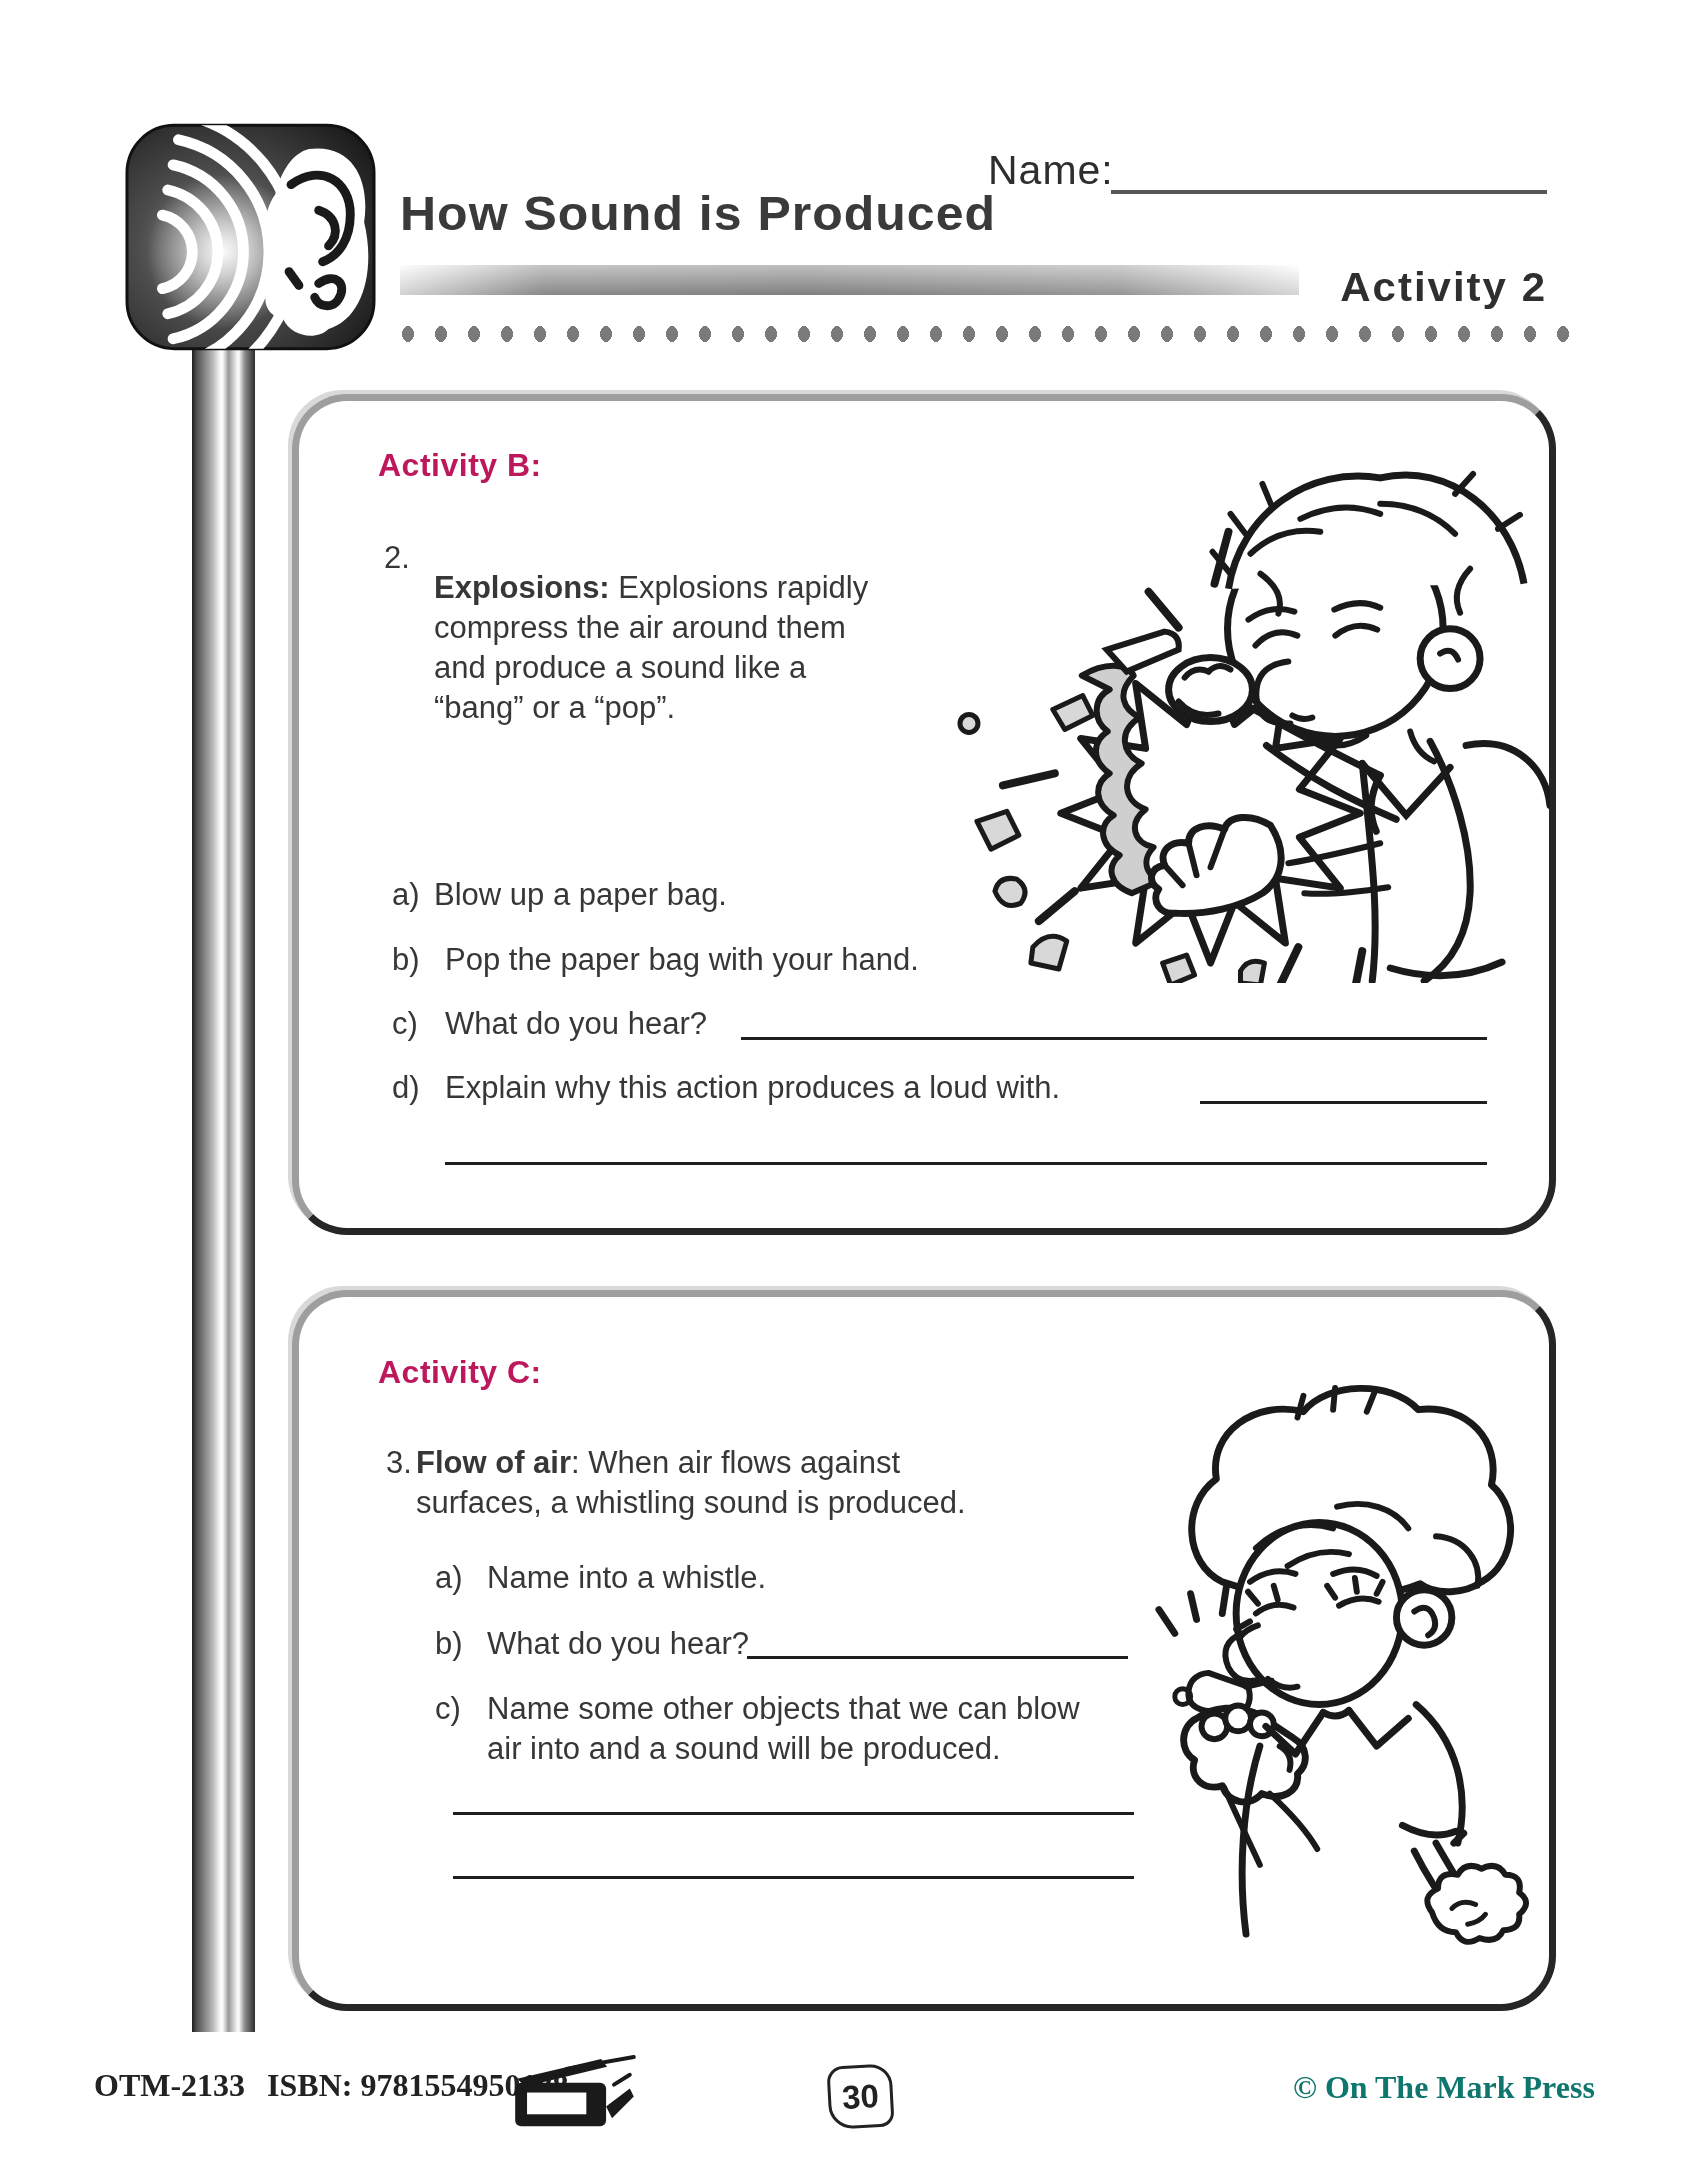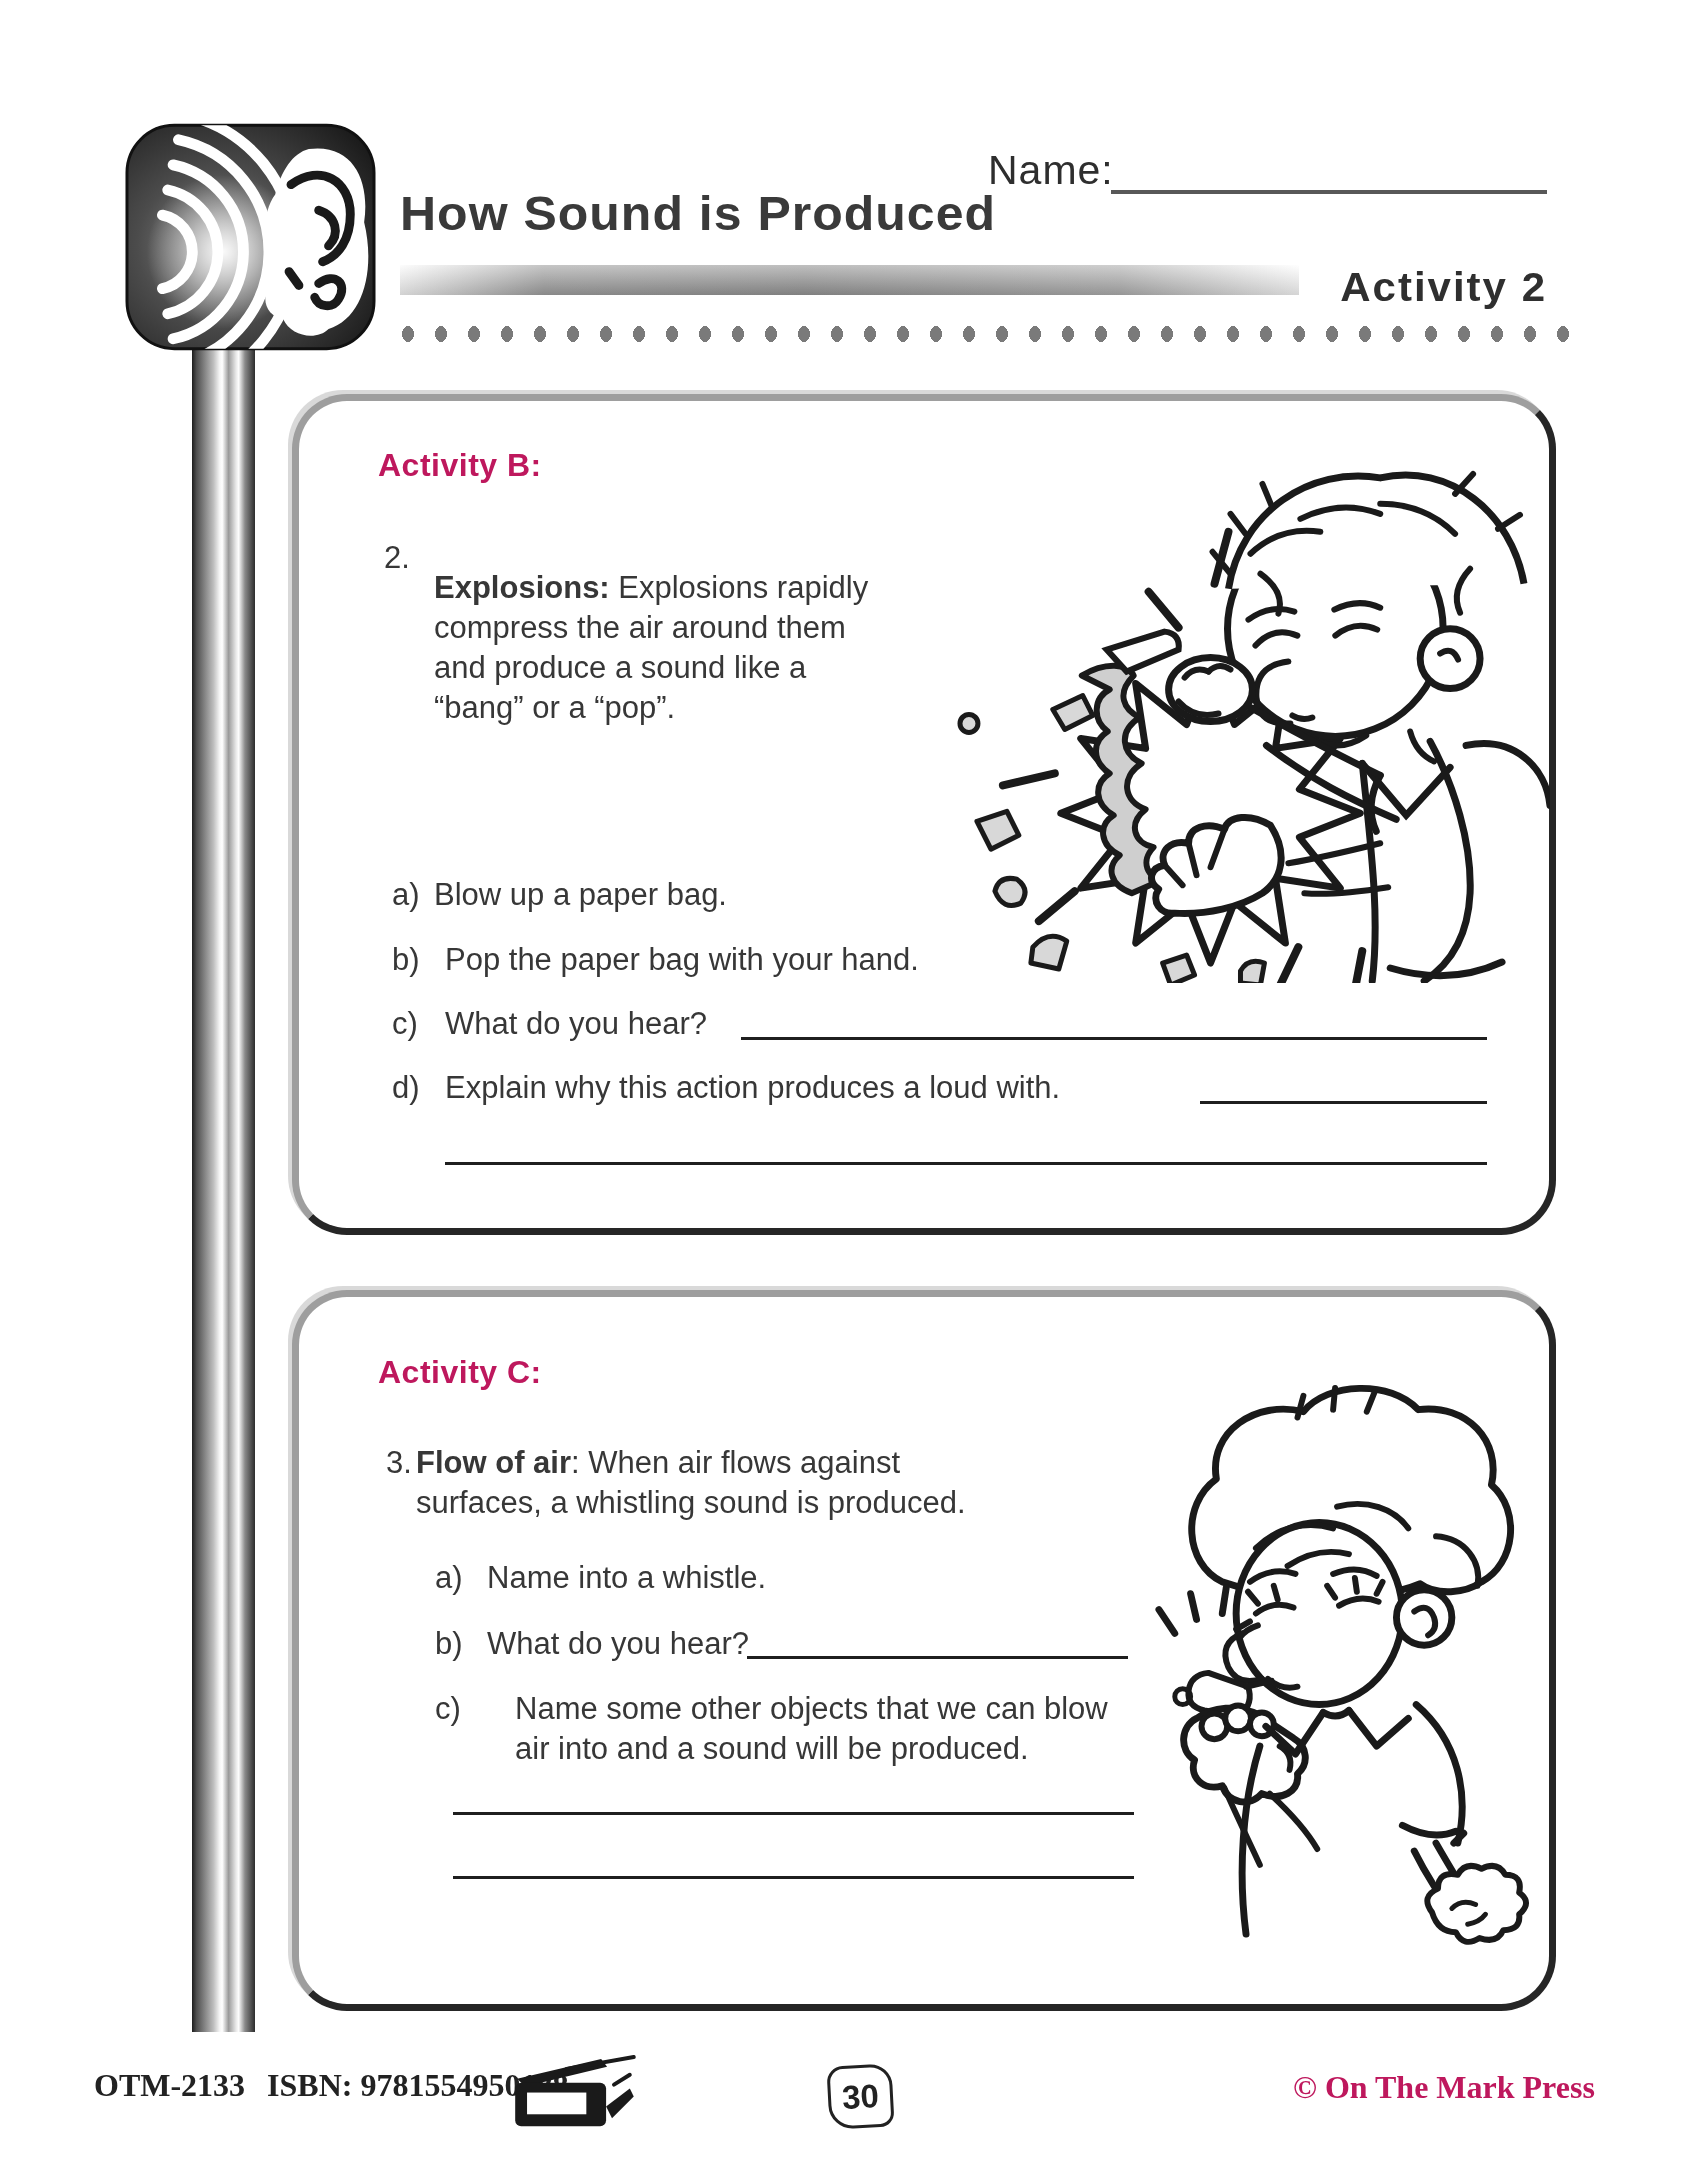--- a/index.html
+++ b/index.html
@@ -37,21 +37,21 @@
 
   
   .footer-left{left:94px;top:2067px;font-family:"Liberation Serif",serif;font-weight:bold;
                font-size:32px;color:#222;}
   .footer-left .isbn{margin-left:22px;}
   .page-badge{left:828px;top:2065px;width:59px;height:57px;border:3px solid #222;
               border-radius:16px 22px 14px 24px;transform:rotate(-3deg);
               display:flex;align-items:center;justify-content:center;
               font-size:33px;font-weight:bold;color:#222;}
   .publisher{left:1293px;top:2069px;font-family:"Liberation Serif",serif;font-weight:bold;
-             font-size:32px;color:#be185d;}
+             font-size:32px;color:#0f766e;}
 </style>
 </head>
 <body>
 
 <div class="page">
 
   <div class="abs pole"></div>
 
   <svg class="abs icon-wrap" viewBox="0 0 254 232">
     <defs>
@@ -223,21 +223,21 @@
   </div>
 
   <div class="abs body-text" style="left:435px;top:1558px;">a)</div>
   <div class="abs body-text" style="left:487px;top:1558px;">Name into a whistle.</div>
 
   <div class="abs body-text" style="left:435px;top:1624px;">b)</div>
   <div class="abs body-text" style="left:487px;top:1624px;">What do you hear?</div>
   <div class="abs answer-line" style="left:747px;top:1656px;width:381px;"></div>
 
   <div class="abs body-text" style="left:435px;top:1689px;">c)</div>
-  <div class="abs body-text pre" style="left:487px;top:1689px;width:614px;margin-left:28px;">Name some other objects that we can blow
+  <div class="abs body-text pre" style="left:487px;top:1689px;width:614px;">Name some other objects that we can blow
 air into and a sound will be produced.</div>
   <div class="abs answer-line" style="left:453px;top:1812px;width:681px;"></div>
   <div class="abs answer-line" style="left:453px;top:1876px;width:681px;"></div>
 
   <svg class="abs" style="left:1139px;top:1378px;width:408px;height:569px;" viewBox="0 0 412 575">
 
     <path d="M84,206 C46,188 42,128 78,102 C70,54 118,22 166,34 C190,4 254,2 282,32
              C332,26 366,64 356,108 C386,134 380,188 346,206 C330,218 300,220 284,208
              C240,226 150,228 110,214 Z" fill="#fff" stroke="#1a1a1a" stroke-width="7" stroke-linejoin="round"></path>
     <ellipse cx="182" cy="238" rx="84" ry="92" fill="#fff" stroke="#1a1a1a" stroke-width="7"></ellipse>

